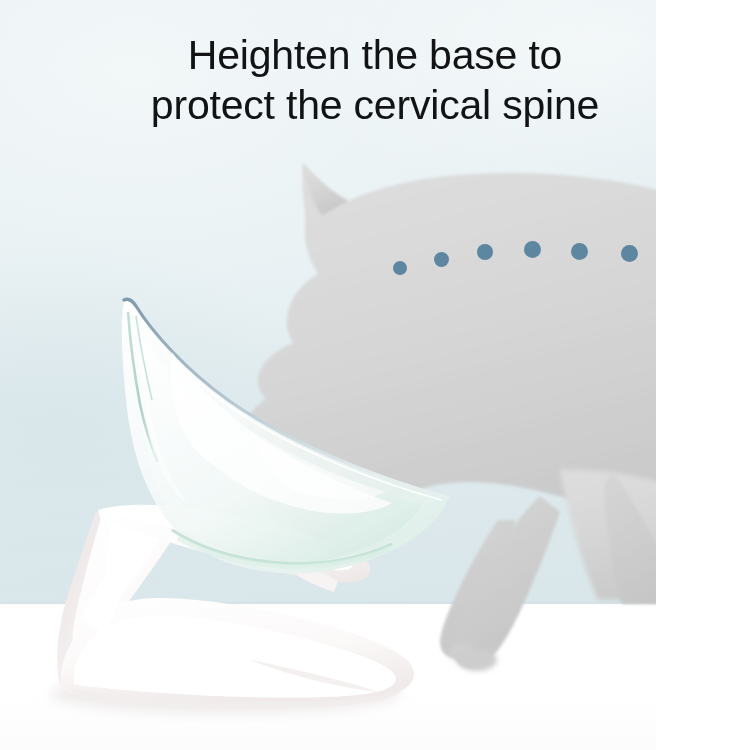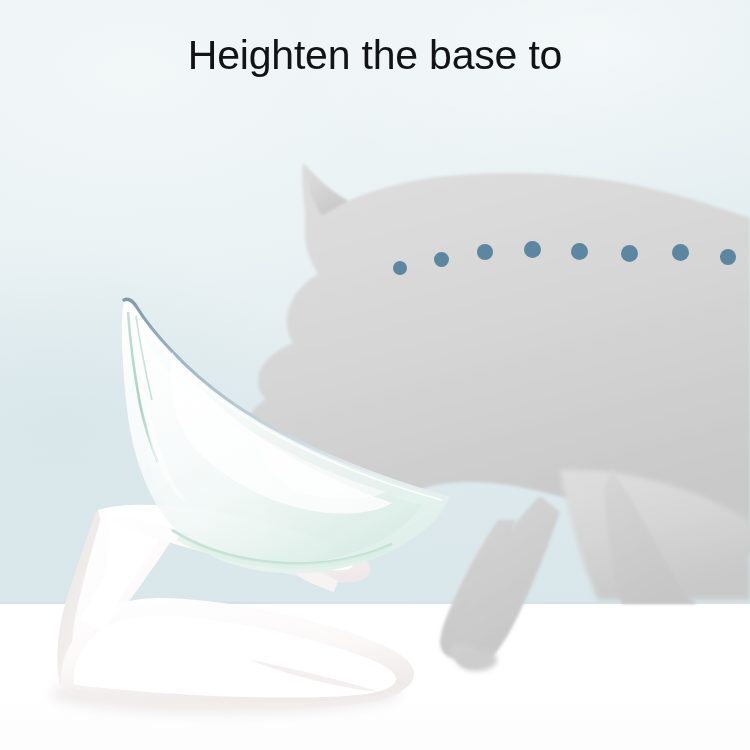--- a/index.html
+++ b/index.html
@@ -2,21 +2,21 @@
 <html><head>
 <meta charset="utf-8">
 <style>
   html,body{margin:0;padding:0;}
   body{
     width:750px;height:750px;overflow:hidden;
     font-family:"Liberation Sans", sans-serif;
     background:#ffffff;
   }
   #stage{
-    position:relative;width:750px;height:750px;overflow:hidden;
+    position:relative;width:656px;height:750px;overflow:hidden;
     background:#f97316;
   }
 
   
   .wall{
     position:absolute;left:0;top:0;width:750px;height:604px;
     background:
       radial-gradient(120% 90% at 18% 12%, #f2f7f8 0%, rgba(242,247,248,0) 62%),
       linear-gradient(177deg, #e9f1f3 0%, #e4eef1 42%, #dde9ec 78%, #d9e6ea 100%);
   }
@@ -403,15 +403,16 @@
           M 250 660 C 300 670, 350 682, 378 692 C 340 688, 290 676, 250 660 Z"></path>
       </g>
 
       <path fill="#ffffff" opacity="0.95" d="
         M 80 620 C 90 600, 104 576, 120 552 C 126 572, 120 606, 104 634 Z"></path>
     </svg>
   </div>
 
   <div class="headline" style="color: rgb(17, 19, 21);">
     <span class="l1">Heighten the base to</span>
+    <span class="l2">protect the cervical spine</span>
   </div>
 
 </div>
 
 </body></html>

